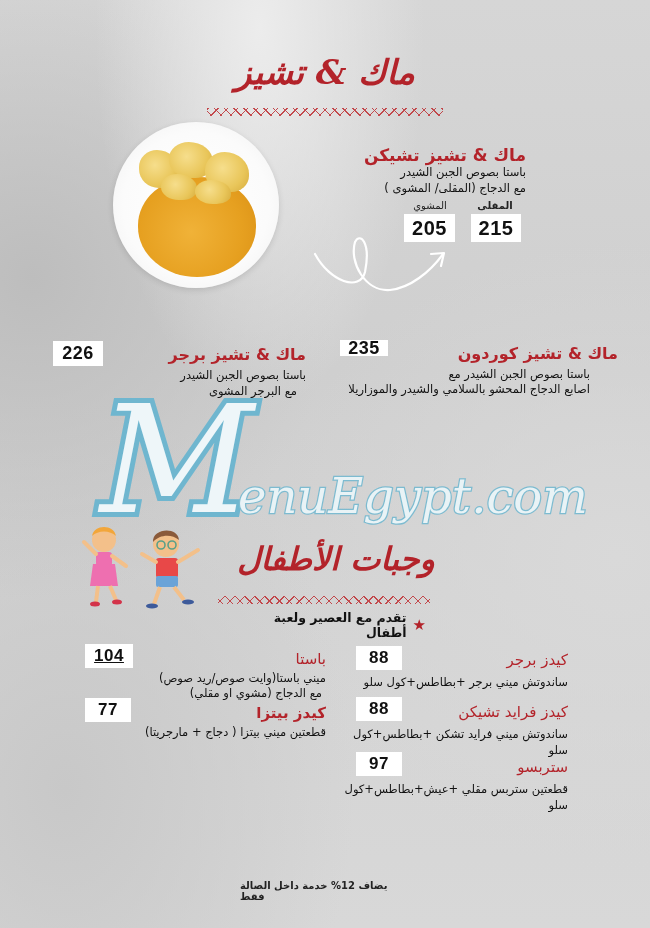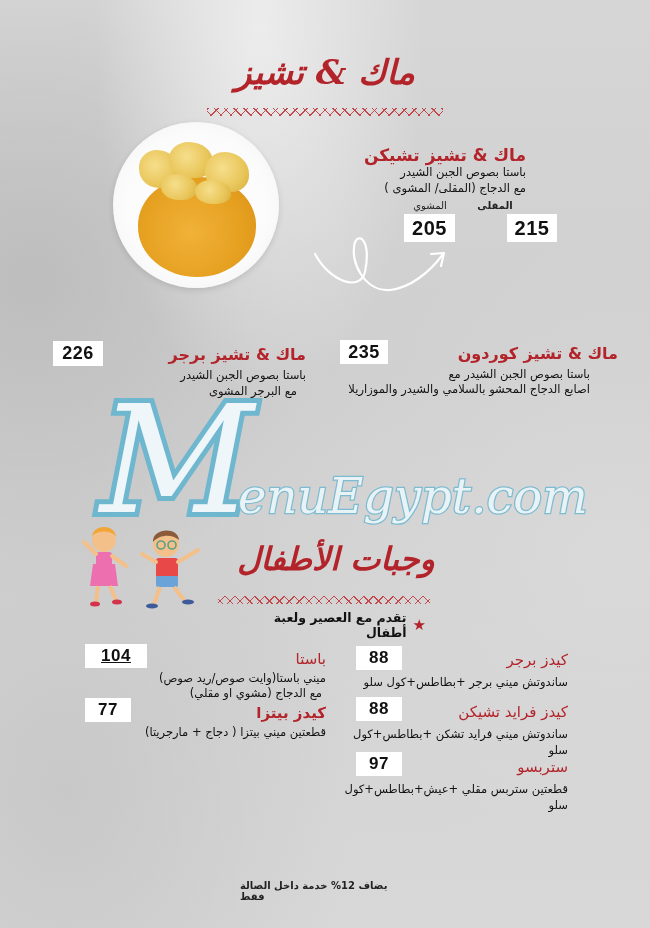--- a/index.html
+++ b/index.html
@@ -74,29 +74,29 @@
   <div class="abs chicken" style="left:48px; top:52px; width:36px; height:26px;"></div>
   <div class="abs chicken" style="left:82px; top:58px; width:36px; height:24px;"></div>
 </div>
 
 <div class="abs rtl item-title" style="left:360px; top:145px; width:166px; font-size:17px;">ماك &amp; تشيز تشيكن</div>
 <div class="abs rtl item-desc" style="left:330px; top:164px; width:196px;">باستا   بصوص الجبن الشيدر</div>
 <div class="abs rtl item-desc" style="left:330px; top:180px; width:196px;">مع الدجاج (المقلى/ المشوى )</div>
 
 <div class="abs small-label" style="left:470px; top:200px; width:50px; text-align:center;font-weight:bold;">المقلى</div>
 <div class="abs small-label" style="left:405px; top:200px; width:50px; text-align:center;">المشوي</div>
-<div class="abs price-box" style="left:471px; top:214px; width:50px; height:28px;margin-left:36px;">215</div>
+<div class="abs price-box" style="left:471px; top:214px; width:50px; height:28px;">215</div>
 <div class="abs price-box" style="left:404px; top:214px; width:51px; height:28px;">205</div>
 
 <svg class="abs" style="left:305px; top:232px;" width="150" height="75" viewBox="0 0 150 75">
   <path d="M10 22 C 25 50, 55 60, 60 40 C 66 10, 55 0, 50 10 C 44 30, 60 60, 85 58 C 105 56, 125 40, 138 22" fill="none" stroke="#ffffff" stroke-width="2.2" stroke-linecap="round"></path>
   <path d="M126 22 L 139 21 L 136 34" fill="none" stroke="#ffffff" stroke-width="2.2" stroke-linecap="round" stroke-linejoin="round"></path>
 </svg>
 
-<div class="abs price-box" style="left:340px; top:340px; width:48px; height:24px; font-size:18px;">235</div>
+<div class="abs price-box" style="left:340px; top:340px; width:48px; height:16px; font-size:18px;">235</div>
 <div class="abs rtl item-title" style="left:400px; top:344px; width:218px;">ماك &amp; تشيز كوردون</div>
 <div class="abs rtl item-desc" style="left:340px; top:366px; width:250px;">باستا   بصوص الجبن الشيدر  مع</div>
 <div class="abs rtl item-desc" style="left:330px; top:381px; width:260px;">اصابع الدجاج المحشو  بالسلامي والشيدر والموزاريلا</div>
 
 <div class="abs price-box" style="left:53px; top:341px; width:50px; height:25px; font-size:18px;">226</div>
 <div class="abs rtl item-title" style="left:150px; top:345px; width:156px;">ماك &amp; تشيز برجر</div>
 <div class="abs rtl item-desc" style="left:150px; top:367px; width:156px;">باستا   بصوص الجبن الشيدر</div>
 <div class="abs rtl item-desc" style="left:150px; top:383px; width:147px;">مع البرجر المشوى</div>
 
 <div class="abs watermark-m" style="left:100px; top:385px;">M</div>
@@ -142,21 +142,21 @@
 <div class="abs rtl item-desc" style="left:360px; top:674px; width:208px;">ساندوتش ميني برجر +بطاطس+كول سلو</div>
 
 <div class="abs price-box" style="left:356px; top:697px; width:46px; height:24px; font-size:17px;">88</div>
 <div class="abs rtl item-title" style="left:430px; top:702px; width:138px; font-size:15px; font-weight:normal;">كيدز فرايد تشيكن</div>
 <div class="abs rtl item-desc" style="left:340px; top:726px; width:228px;">ساندوتش ميني فرايد تشكن +بطاطس+كول سلو</div>
 
 <div class="abs price-box" style="left:356px; top:752px; width:46px; height:24px; font-size:17px;">97</div>
 <div class="abs rtl item-title" style="left:470px; top:757px; width:98px; font-size:15px; font-weight:normal;">ستربسو</div>
 <div class="abs rtl item-desc" style="left:330px; top:781px; width:238px;">قطعتين ستربس مقلي +عيش+بطاطس+كول سلو</div>
 
-<div class="abs price-box" style="left:85px; top:644px; width:62px; height:24px; font-size:17px;text-decoration:underline;">104</div>
+<div class="abs price-box" style="left:85px; top:644px; width:48px; height:24px; font-size:17px;text-decoration:underline;">104</div>
 <div class="abs rtl item-title" style="left:220px; top:649px; width:106px; font-size:15px; font-weight:normal;">باستا</div>
 <div class="abs rtl item-desc" style="left:120px; top:670px; width:206px;">ميني باستا(وايت صوص/ريد صوص)</div>
 <div class="abs rtl item-desc" style="left:120px; top:685px; width:202px;">مع الدجاج (مشوي او مقلي)</div>
 
 <div class="abs price-box" style="left:85px; top:698px; width:46px; height:24px; font-size:17px;">77</div>
 <div class="abs rtl item-title" style="left:200px; top:703px; width:126px; font-size:15px; font-weight:bold;">كيدز بيتزا</div>
 <div class="abs rtl item-desc" style="left:110px; top:724px; width:216px;">قطعتين ميني بيتزا ( دجاج + مارجريتا)</div>
 
 <div class="abs rtl" style="left:240px; top:880px; width:160px; font-size:10px; font-weight:bold; color:#222; text-align:left;">يضاف 12% خدمة داخل الصالة فقط</div>
 

